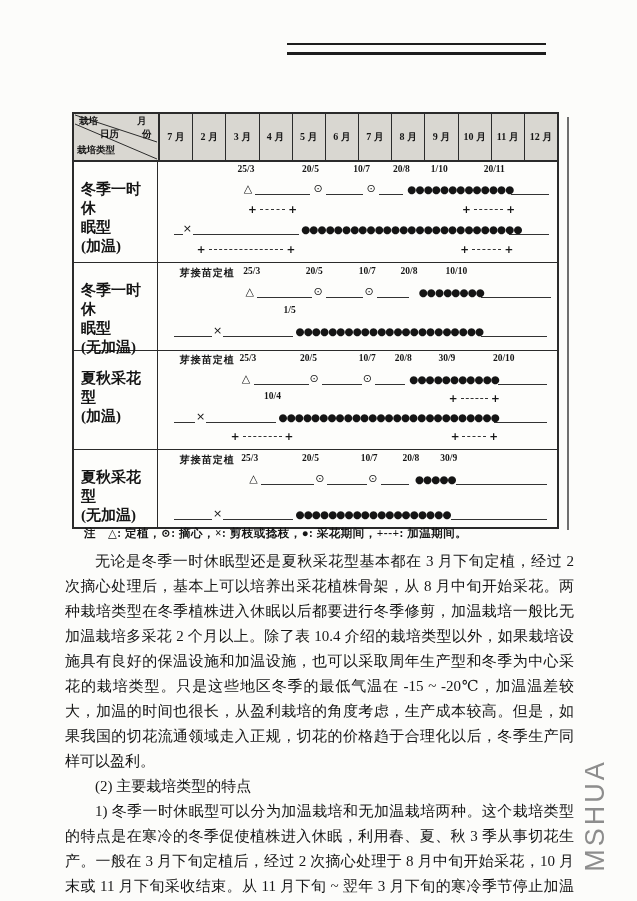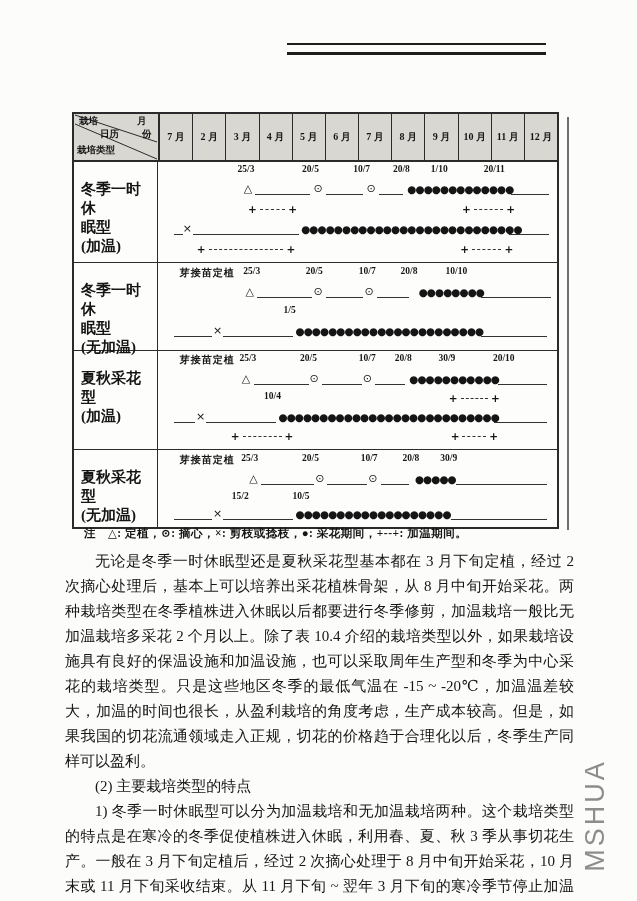--- a/index.html
+++ b/index.html
@@ -253,24 +253,20 @@
             <div class="cline" style="top: 22px;">
               <span class="seg-sym" style="left: 21%;">△</span>
               <span class="seg-ul" style="left: 23%; width: 14%;"></span>
               <span class="seg-sym" style="left: 38.5%;">⊙</span>
               <span class="seg-ul" style="left: 40.5%; width: 10.5%;"></span>
               <span class="seg-sym" style="left: 52.5%;">⊙</span>
               <span class="seg-ul" style="left: 54.5%; width: 7.5%;"></span>
               <span class="seg-dots" style="left: 63.5%;">●●●●●</span>
               <span class="seg-ul" style="left: 74.5%; width: 24%;"></span>
             </div>
-            <div class="cline" style="top: 41px;">
-              <span class="seg-lbl" style="left: 17.5%;">15/2</span>
-              <span class="seg-lbl" style="left: 33.5%;">10/5</span>
-            </div>
             <div class="cline" style="top: 57px;">
               <span class="seg-ul" style="left: 0%; width: 10%;"></span>
               <span class="seg-sym" style="left: 11.5%;">×</span>
               <span class="seg-ul" style="left: 13%; width: 18.5%;"></span>
               <span class="seg-dots" style="left: 32%;">●●●●●●●●●●●●●●●●●●●</span>
               <span class="seg-ul" style="left: 73%; width: 25.5%;"></span>
             </div>
           </div>
         </div>
       </div>

